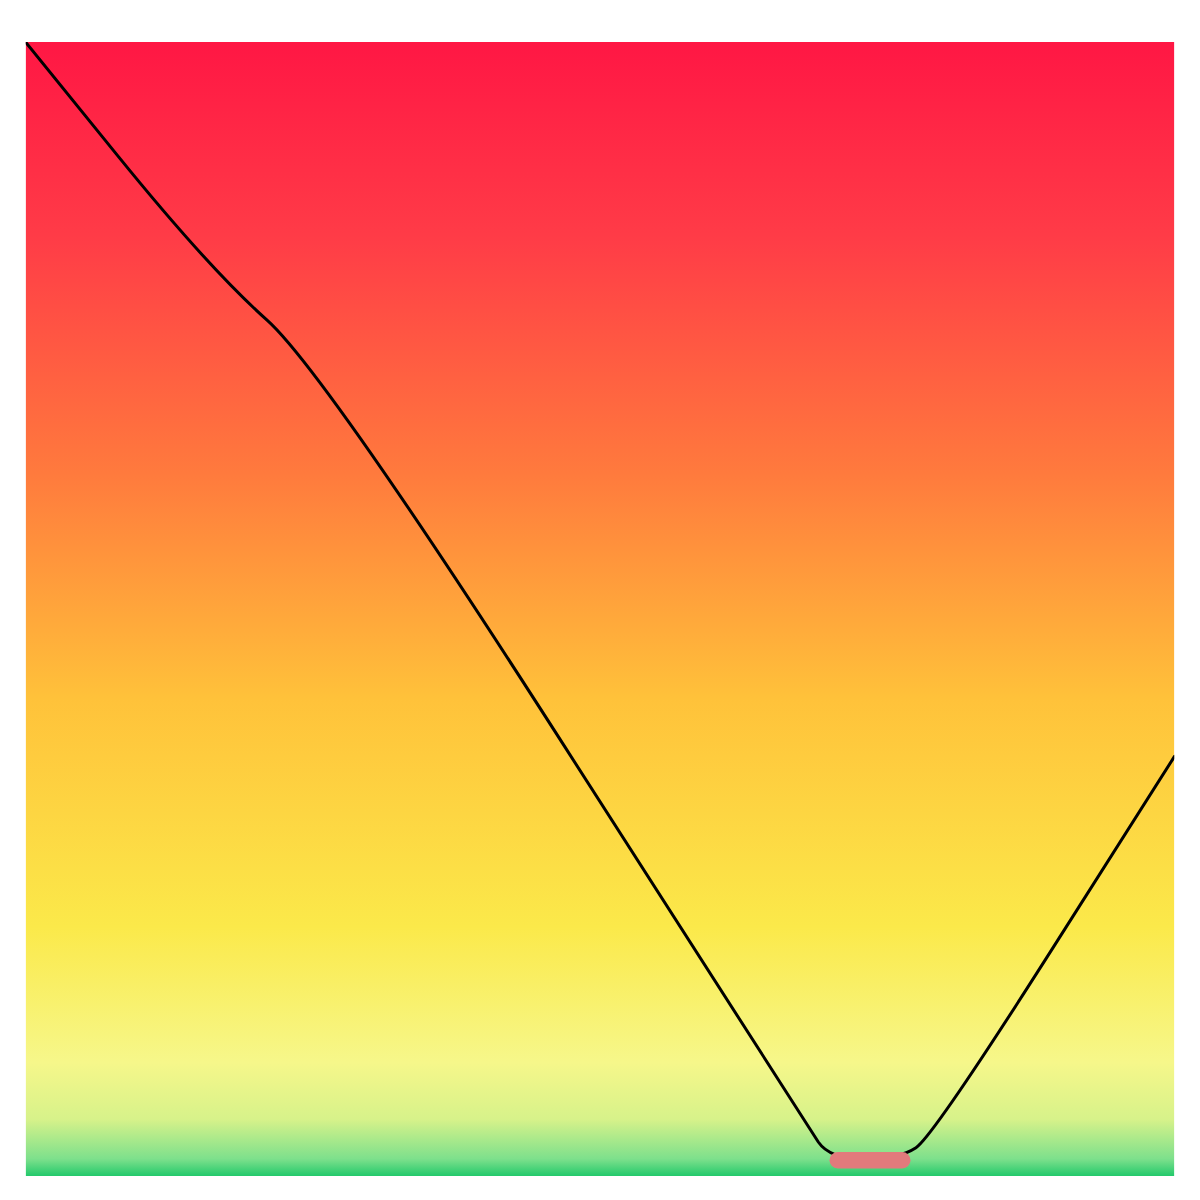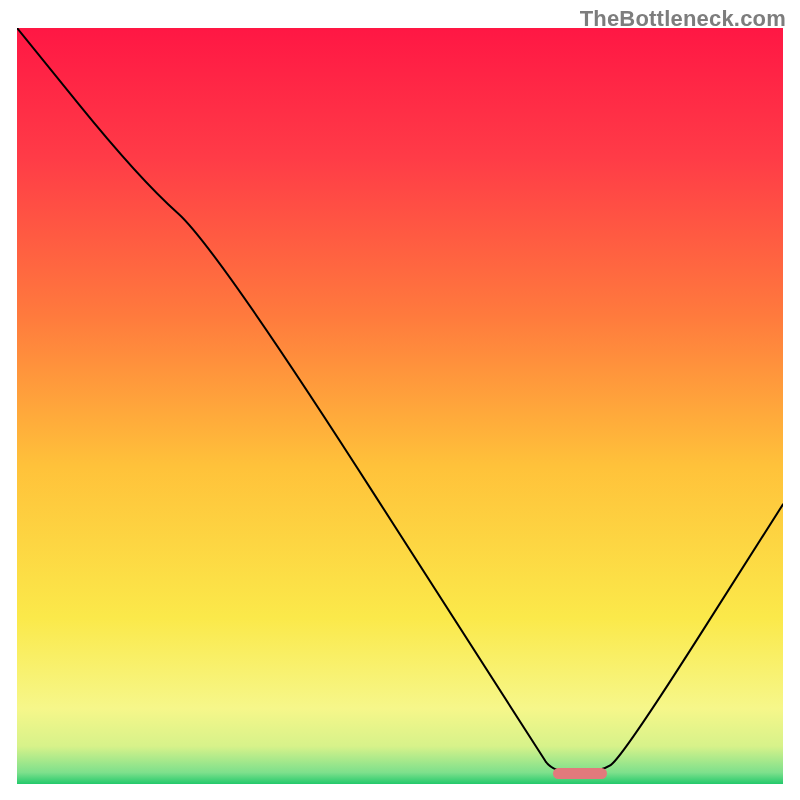--- a/index.html
+++ b/index.html
@@ -55,21 +55,20 @@
     border-radius: 6px;
     background: #e27a7c;
     z-index: 20;
   }
 </style>
 </head>
 <body>
 
 <div class="canvas">
 
-  <div class="watermark">TheBottleneck.com</div>
 
   <div class="plot-area">
     <svg class="gradient" viewBox="0 0 100 100" preserveAspectRatio="none">
       <defs>
         <linearGradient id="bg" x1="0" y1="0" x2="0" y2="1">
             <stop offset="0%" stop-color="#ff1744"></stop>
             <stop offset="17%" stop-color="#ff3b47"></stop>
             <stop offset="38%" stop-color="#ff7a3d"></stop>
             <stop offset="57.99999999999999%" stop-color="#ffc23a"></stop>
             <stop offset="78%" stop-color="#fbe94a"></stop>

